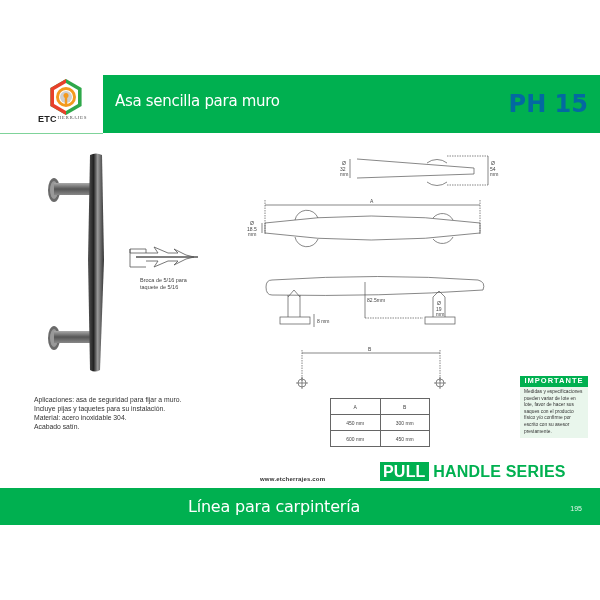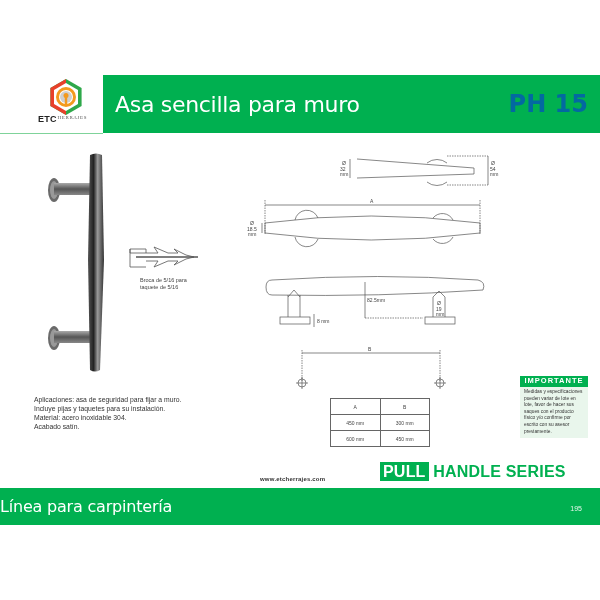--- a/index.html
+++ b/index.html
@@ -6,21 +6,21 @@
   html, body { width:600px; height:600px; background:#ffffff; overflow:hidden; }
   body { position:relative; font-family:"Liberation Sans", sans-serif; color:#333; }
   .abs { position:absolute; }
 
   .logo { left:30px; top:76px; width:72px; height:50px; }
   .logo-text { left:38px; top:114px; font-size:9px; font-weight:bold; color:#222; letter-spacing:0.2px; }
   .logo-text .brand2 { font-family:"Liberation Serif", serif; font-weight:normal; font-size:5px; color:#555; letter-spacing:0.6px; vertical-align:3px; margin-left:1px; }
   .logo-line { left:0; top:133px; width:103px; height:1px; background:#7fd39a; }
 
   .header-bar { left:103px; top:75px; width:497px; height:58px; background:#00b050; }
-  .header-title { left:115px; top:92px; font-size:22px; color:#fff; font-family:"DejaVu Sans", sans-serif; font-weight:normal; letter-spacing:-0.3px; }
+  .header-title { left:115px; top:92px; font-size:15px; color:#fff; font-family:"DejaVu Sans", sans-serif; font-weight:normal; letter-spacing:-0.3px; }
   .header-code { right:12px; top:90px; font-size:24px; color:#0369a1; font-weight:bold; font-family:"DejaVu Sans", sans-serif; }
 
   .photo { left:40px; top:150px; width:70px; height:225px; }
 
   .anchor { left:128px; top:245px; width:74px; height:28px; }
   .anchor-caption { left:140px; top:277px; font-size:5.5px; line-height:7px; color:#444; }
 
   .drawing { left:240px; top:145px; width:270px; height:250px; }
   .dim { font-size:5px; fill:#444; font-family:"Liberation Sans", sans-serif; }
 
@@ -32,21 +32,21 @@
   .important-body { background:#e9f6ec; font-size:4.8px; line-height:6.6px; color:#333; padding:2px 4px 3px 4px; border-top:1px solid #00b050; }
 
   .desc { left:34px; top:395px; width:170px; font-size:6.8px; line-height:9px; color:#333; }
   .desc p { margin-bottom:0; }
 
   .web { left:260px; top:476px; font-size:6px; font-weight:bold; color:#333; letter-spacing:0.2px; }
   .series { left:380px; top:463px; font-size:16px; font-weight:bold; color:#00b050; font-family:"Liberation Sans", sans-serif; letter-spacing:0.2px; }
   .series .pull { background:#00b050; color:#fff; padding:0 2px; border:1px solid #00b050; }
 
   .footer-bar { left:0; top:488px; width:600px; height:37px; background:#00b050; }
-  .footer-title { left:0; top:497px; width:548px; text-align:left; font-size:16px; color:#fff; font-family:"DejaVu Sans", sans-serif; letter-spacing:-0.2px; }
+  .footer-title { left:0; top:497px; width:548px; text-align:center; font-size:16px; color:#fff; font-family:"DejaVu Sans", sans-serif; letter-spacing:-0.2px; }
   .page-num { right:18px; top:505px; font-size:7px; color:#e6f7ec; }
 </style>
 </head>
 <body>
 
 <svg class="abs logo" viewBox="0 0 72 50">
   <g transform="translate(36,21)">
     <polygon points="0,-18 15.6,-9 15.6,9 0,18 -15.6,9 -15.6,-9" fill="#2ea84a"></polygon>
     <polygon points="0,-18 -15.6,-9 -15.6,9 0,18" fill="#e8402a"></polygon>
     <polygon points="0,-14 12,-7 12,7 0,14 -12,7 -12,-7" fill="#fff"></polygon>

